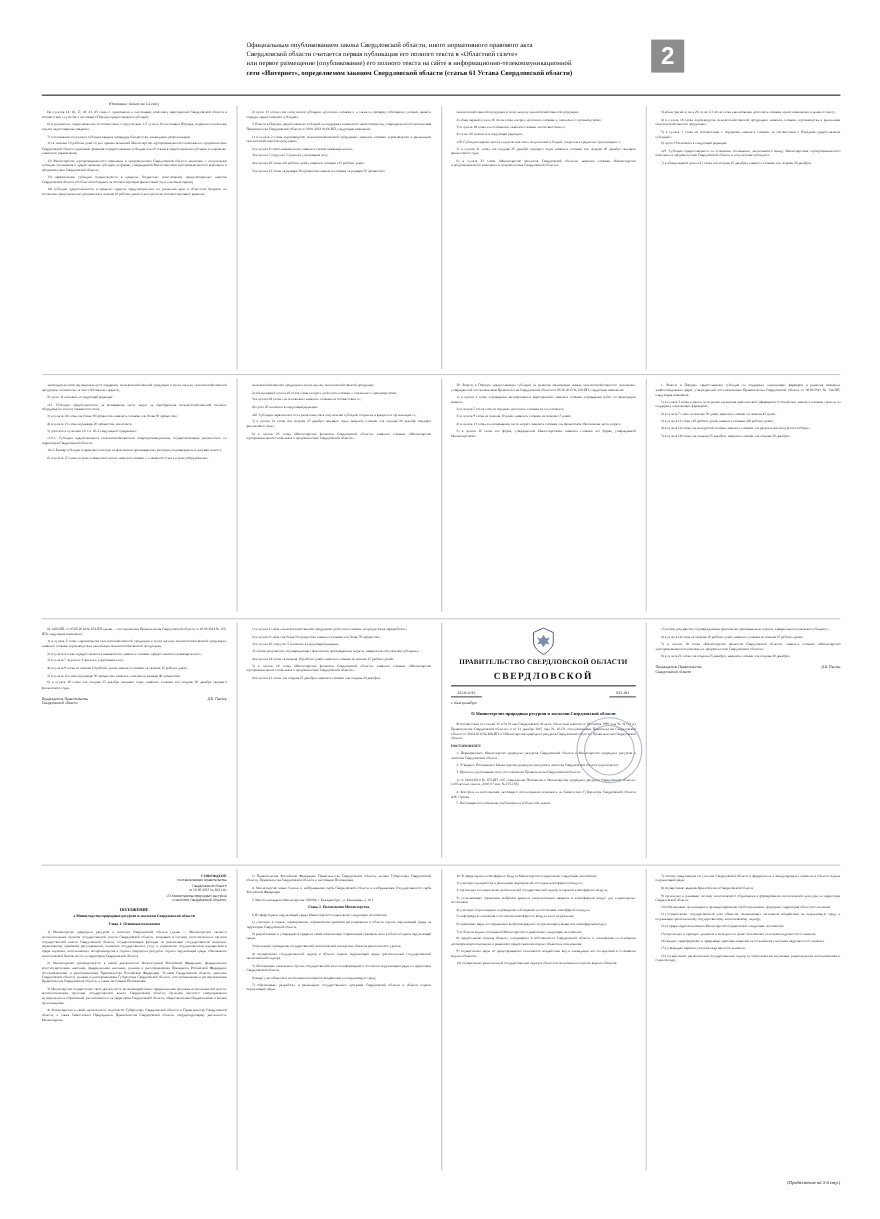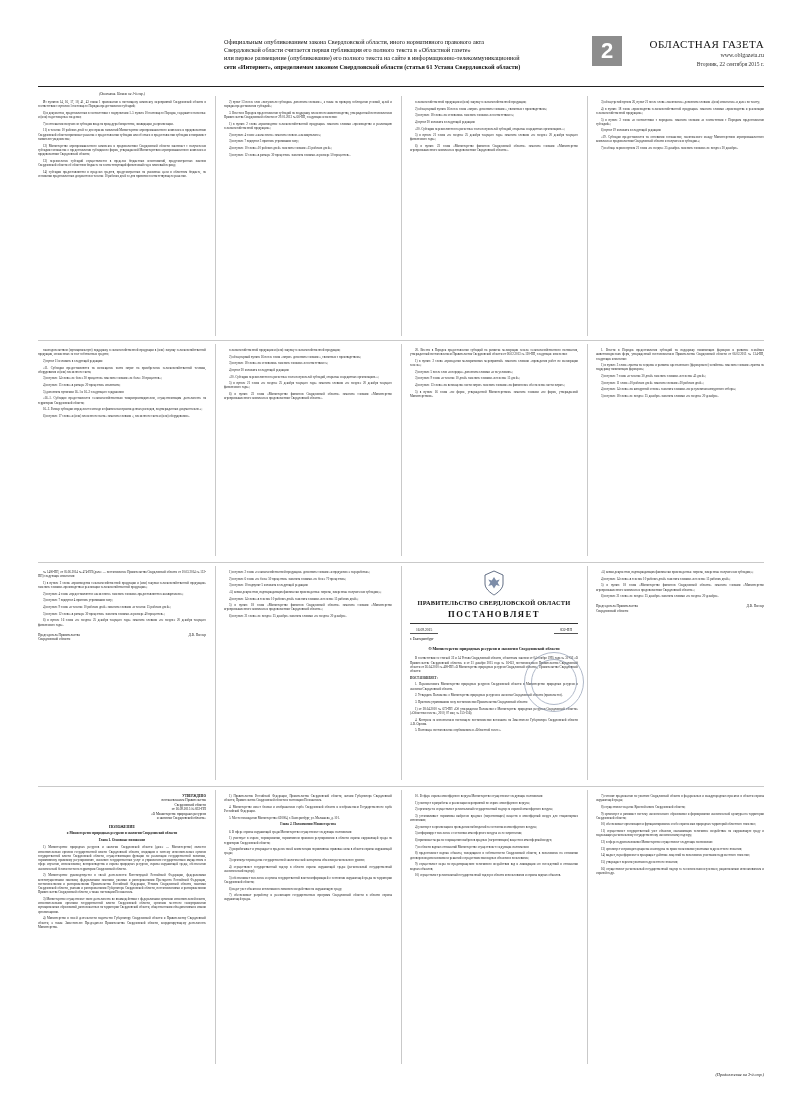--- a/index.html
+++ b/index.html
@@ -60,25 +60,20 @@
 <div class="page">
 
   <div class="masthead">
     <div class="mh-mid">
       <div>Официальным опубликованием закона Свердловской области, иного нормативного правового акта</div>
       <div>Свердловской области считается первая публикация его полного текста в «Областной газете»</div>
       <div>или первое размещение (опубликование) его полного текста на сайте в информационно-телекоммуникационной</div>
       <div style="font-weight:bold">сети «Интернет», определяемом законом Свердловской области (статья 61 Устава Свердловской области)</div>
     </div>
     <div class="mh-num">2</div>
-    <div class="mh-right">
-      <div class="og">ОБЛАСТНАЯ ГАЗЕТА</div>
-      <div class="url">www.oblgazeta.ru</div>
-      <div class="date">Вторник, 22 сентября 2015 г.</div>
-    </div>
   </div>
   <div class="mh-rule"></div>
 
   <div style="position:absolute;left:38px;top:92px;width:168px;" class="note">(Окончание. Начало на 1-й стр.)</div>
 
   <div class="band" style="top:100px;height:238px;">
     <div class="col c0 tx">
       <p>Из пунктов 14, 16, 17, 18, 41, 43 главы 1 приложения к настоящему комплексу мероприятий Свердловской области в соответствии с пунктом 1 настоящего Порядка предоставления субсидий;</p>
       <p>6) в документах, представленных в соответствии с подпунктами 1–5 пункта 10 настоящего Порядка, содержатся неполные и (или) недостоверные сведения;</p>
       <p>7) в отношении получателя субсидии введена процедура банкротства, ликвидации, реорганизации.</p>
@@ -191,21 +186,21 @@
 
     <div class="col c2">
       <div class="gerb">
         <svg viewBox="0 0 22 26" width="22" height="26">
           <path d="M11 1 L20 5 V14 C20 20 11 25 11 25 C11 25 2 20 2 14 V5 Z" fill="#ffffff" stroke="#3b4a66" stroke-width="0.8"></path>
           <path d="M11 7 l2.2 3.5 3.5-1 -2 3.2 2 3.2 -3.5-1 L11 18.5 8.8 15 5.3 16 7.3 12.8 5.3 9.6 8.8 10.6 Z" fill="#7d8da8"></path>
         </svg>
       </div>
       <div class="decree-head">
         <div class="l1">ПРАВИТЕЛЬСТВО СВЕРДЛОВСКОЙ ОБЛАСТИ</div>
-        <div class="l2">ПОСТАНОВЛЯЕТ</div>
+        <div class="l2">СВЕРДЛОВСКОЙ</div>
       </div>
       <div class="decree-rule"></div>
       <div class="dline">
         <span>16.09.2015</span>
         <span>832-ПП</span>
       </div>
       <div class="dcity">г. Екатеринбург</div>
       <div class="dtitle">О Министерстве природных ресурсов и экологии Свердловской области</div>
       <div class="tx" style="position:relative;">
         <div class="stamp" style="right:-6px;top:-4px;"></div>

